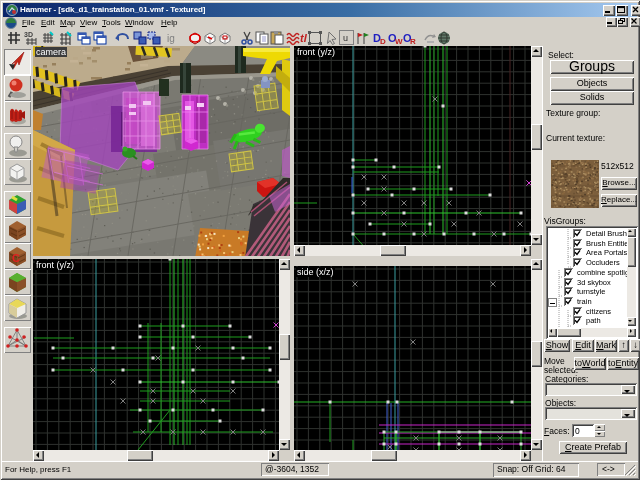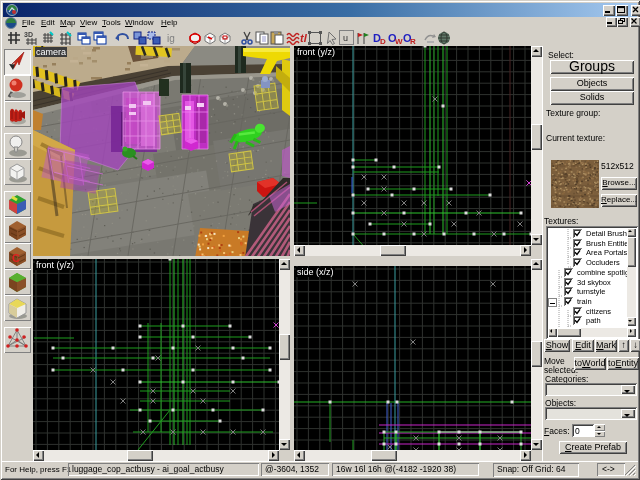--- a/index.html
+++ b/index.html
@@ -32,20 +32,21 @@
 <div id="w">
 
 <div id="title" class="abs">
  <svg class="abs" style="left:3px;top:1px" width="12" height="12" viewBox="0 0 12 12">
         <circle cx="6" cy="6" r="5.5" fill="#1a4a8a"></circle>
         <path d="M1 6a5 5 0 0 1 10 0" fill="#2f7f3f"></path>
         <circle cx="6" cy="6" r="5.5" fill="none" stroke="#9ab" stroke-width="1"></circle>
         <path d="M3 8l3-4 3 3" stroke="#cde" stroke-width="1.2" fill="none"></path>
         <circle cx="8" cy="8" r="2" fill="#c03030"></circle>
       </svg>
+ <span>Hammer - [sdk_d1_trainstation_01.vmf - Textured]</span>
  <div class="tbtn" style="left:600px"><svg width="10" height="9">
           <rect x="2" y="6" width="5" height="2" fill="#000"></rect>
         </svg></div>
  <div class="tbtn" style="left:613px"><svg width="10" height="9">
           <rect x="1.5" y="1.5" width="7" height="6" fill="none" stroke="#000" stroke-width="1"></rect>
           <rect x="1.5" y="1.5" width="7" height="1.6" fill="#000"></rect>
         </svg></div>
  <div class="tbtn" style="left:628px"><svg width="10" height="9">
           <path d="M2 2l5 5M7 2l-5 5" stroke="#000" stroke-width="1.3"></path>
         </svg></div>
@@ -1706,21 +1707,21 @@
         <rect x="27.4" y="2.3" width="1.7" height="1.5" fill="#4f3c28"></rect>
         <path d="M0 6h48" stroke="#55402a" stroke-width="0.8" opacity="0.6"></path>
         <path d="M0 16h48" stroke="#55402a" stroke-width="0.8" opacity="0.6"></path>
         <path d="M0 26h48" stroke="#55402a" stroke-width="0.8" opacity="0.6"></path>
         <path d="M0 36h48" stroke="#55402a" stroke-width="0.8" opacity="0.6"></path>
         <path d="M0 46h48" stroke="#55402a" stroke-width="0.8" opacity="0.6"></path>
       </svg>
       <span class="lbl" style="left:59px;top:115px">512x512</span>
       <div class="btn" style="left:59px;top:131px;width:36px;height:13px;line-height:12px;font-size:8px"><u>B</u>rowse...</div>
       <div class="btn" style="left:59px;top:148px;width:36px;height:13px;line-height:12px;font-size:8px"><u>R</u>eplace...</div>
-      <span class="lbl" style="left:2px;top:170px">Textures:</span>
+      <span class="lbl" style="left:2px;top:170px">VisGroups:</span>
       <div class="sunk abs" style="left:4px;top:180px;width:92px;height:113px"></div>
       <div class="cbx" style="left:31px;top:183px"><svg width="9" height="9">
           <path d="M2 4.2l2 2.2 3-4" stroke="#000" stroke-width="1.4" fill="none"></path>
         </svg></div>
       <span class="lbl" style="left:44px;top:183px;font-size:7.5px">Detail Brushe</span>
       <div class="cbx" style="left:31px;top:192.7px"><svg width="9" height="9">
           <path d="M2 4.2l2 2.2 3-4" stroke="#000" stroke-width="1.4" fill="none"></path>
         </svg></div>
       <span class="lbl" style="left:44px;top:192.7px;font-size:7.5px">Brush Entities</span>
       <div class="cbx" style="left:31px;top:202.4px"><svg width="9" height="9">
@@ -1808,28 +1809,22 @@
         <div class="arr" style="left:3px;top:2px;border-width:2px;border-bottom-color:#000;border-top-width:0"></div>
       </div>
       <div class="abs raised1" style="left:52px;top:385px;width:11px;height:6px">
         <div class="arr" style="left:3px;top:2px;border-width:2px;border-top-color:#000;border-bottom-width:0"></div>
       </div>
       <div class="btn" style="left:17px;top:395px;width:68px;height:13px;line-height:12px;font-size:9px"><u>C</u>reate Prefab</div>
     </div>
 
 <div id="status" class="abs" style="left:2px;top:461px;width:636px;height:17px;background:#d4d0c8;box-shadow:inset 0 1px 0 #fff">
  <span class="lbl" style="left:3px;top:4px;font-size:8px">For Help, press F1</span>
- <div class="abs panel" style="left:66px;top:2px;width:191px;height:13px">
-        <span class="lbl" style="left:4px;top:1px">luggage_cop_actbusy - ai_goal_actbusy</span>
-      </div>
  <div class="abs panel" style="left:259px;top:2px;width:68px;height:13px">
         <span class="lbl" style="left:4px;top:1px">@-3604, 1352</span>
-      </div>
- <div class="abs panel" style="left:330px;top:2px;width:147px;height:13px">
-        <span class="lbl" style="left:4px;top:1px">16w 16l 16h @(-4182 -1920 38)</span>
       </div>
  <div class="abs panel" style="left:491px;top:2px;width:86px;height:14px">
         <span class="lbl" style="left:4px;top:1px">Snap: Off Grid: 64</span>
       </div>
  <div class="abs panel" style="left:595px;top:2px;width:28px;height:13px">
         <span class="lbl" style="left:5px;top:1px">&lt;-&gt;</span>
       </div>
  <svg class="abs" style="right:2px;bottom:2px" width="12" height="12">
         <path d="M11 1L1 11M11 5L5 11M11 9L9 11" stroke="#808080"></path>
         <path d="M12 2L2 12M12 6L6 12M12 10L10 12" stroke="#fff"></path>

